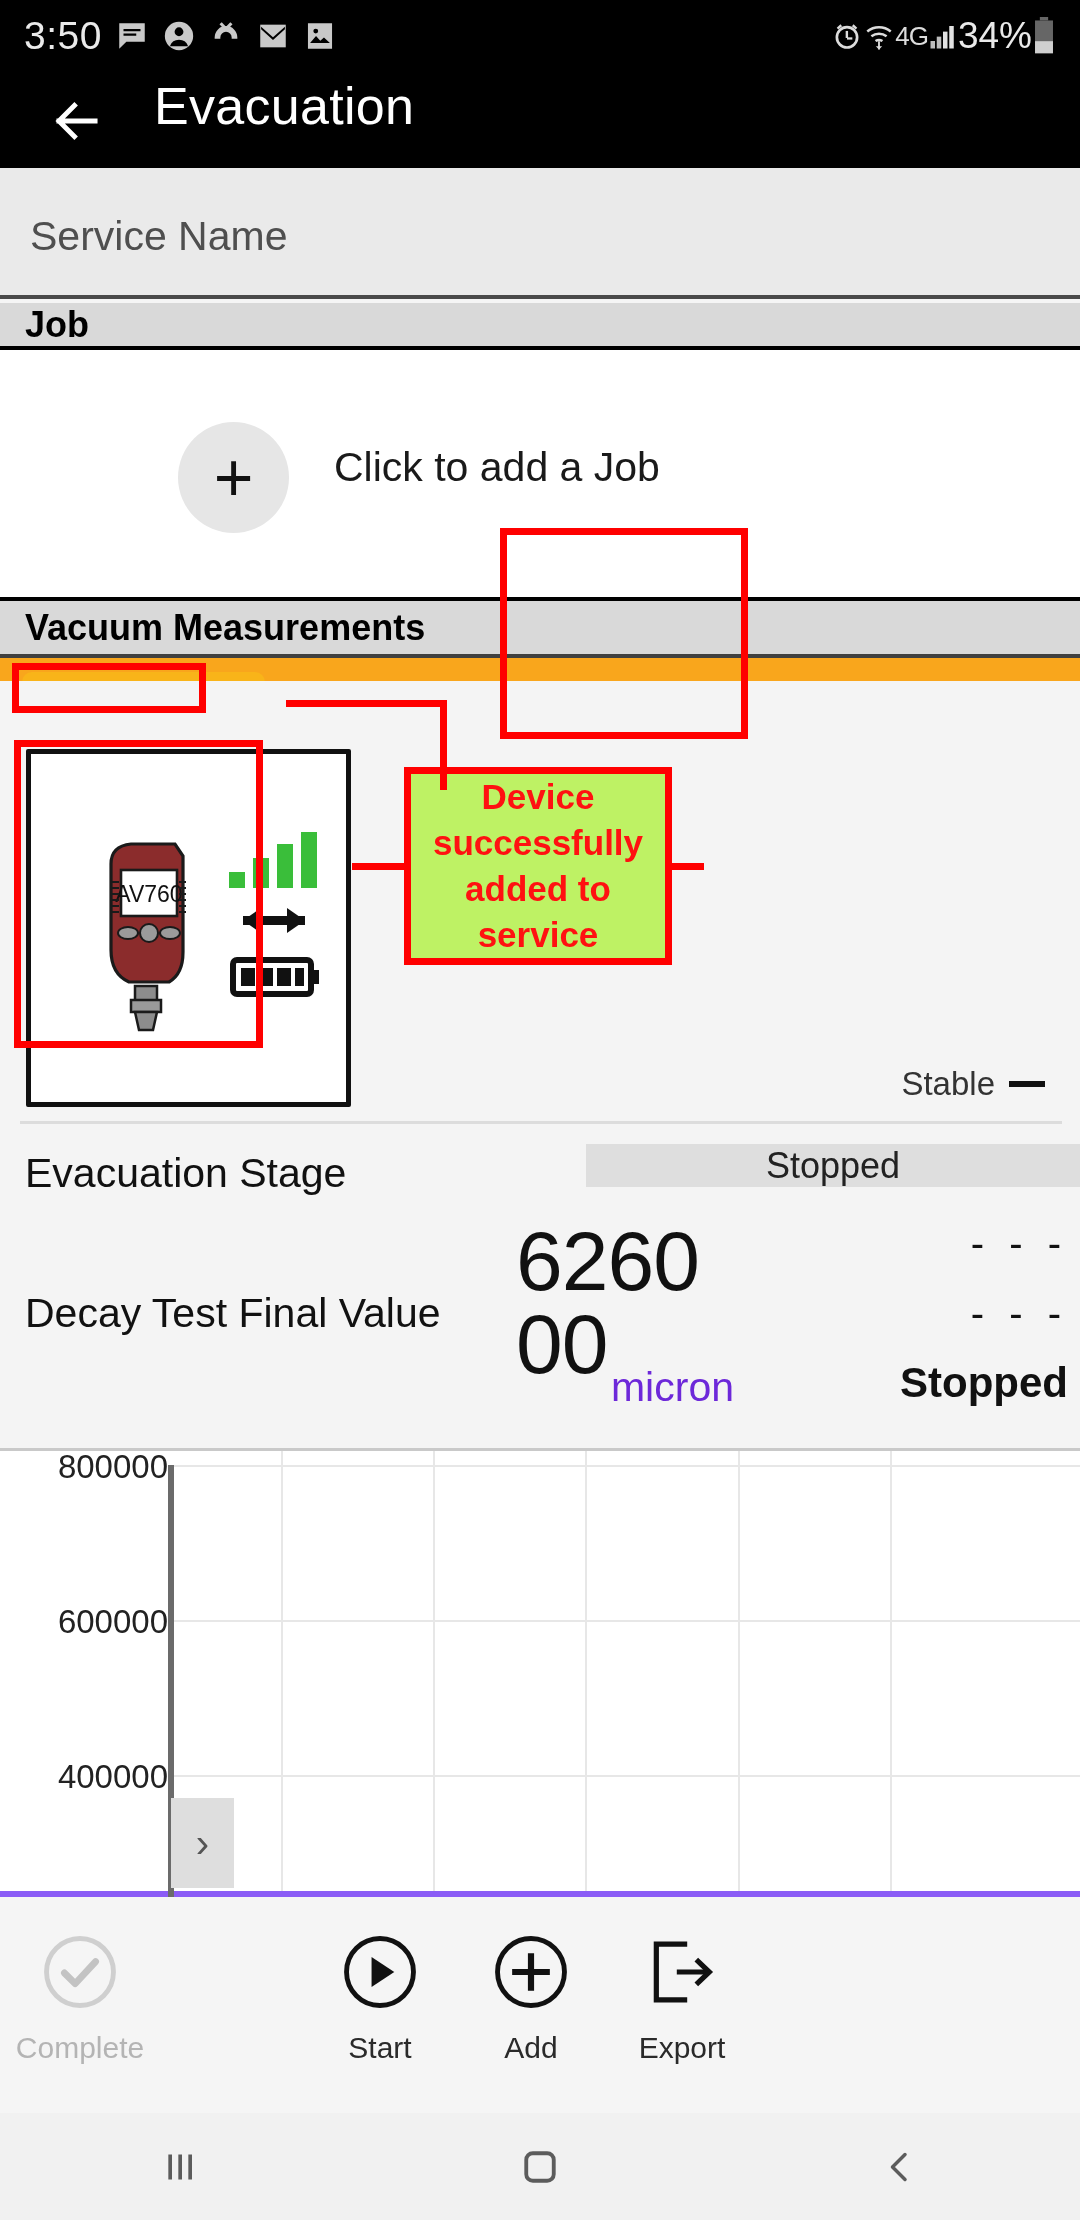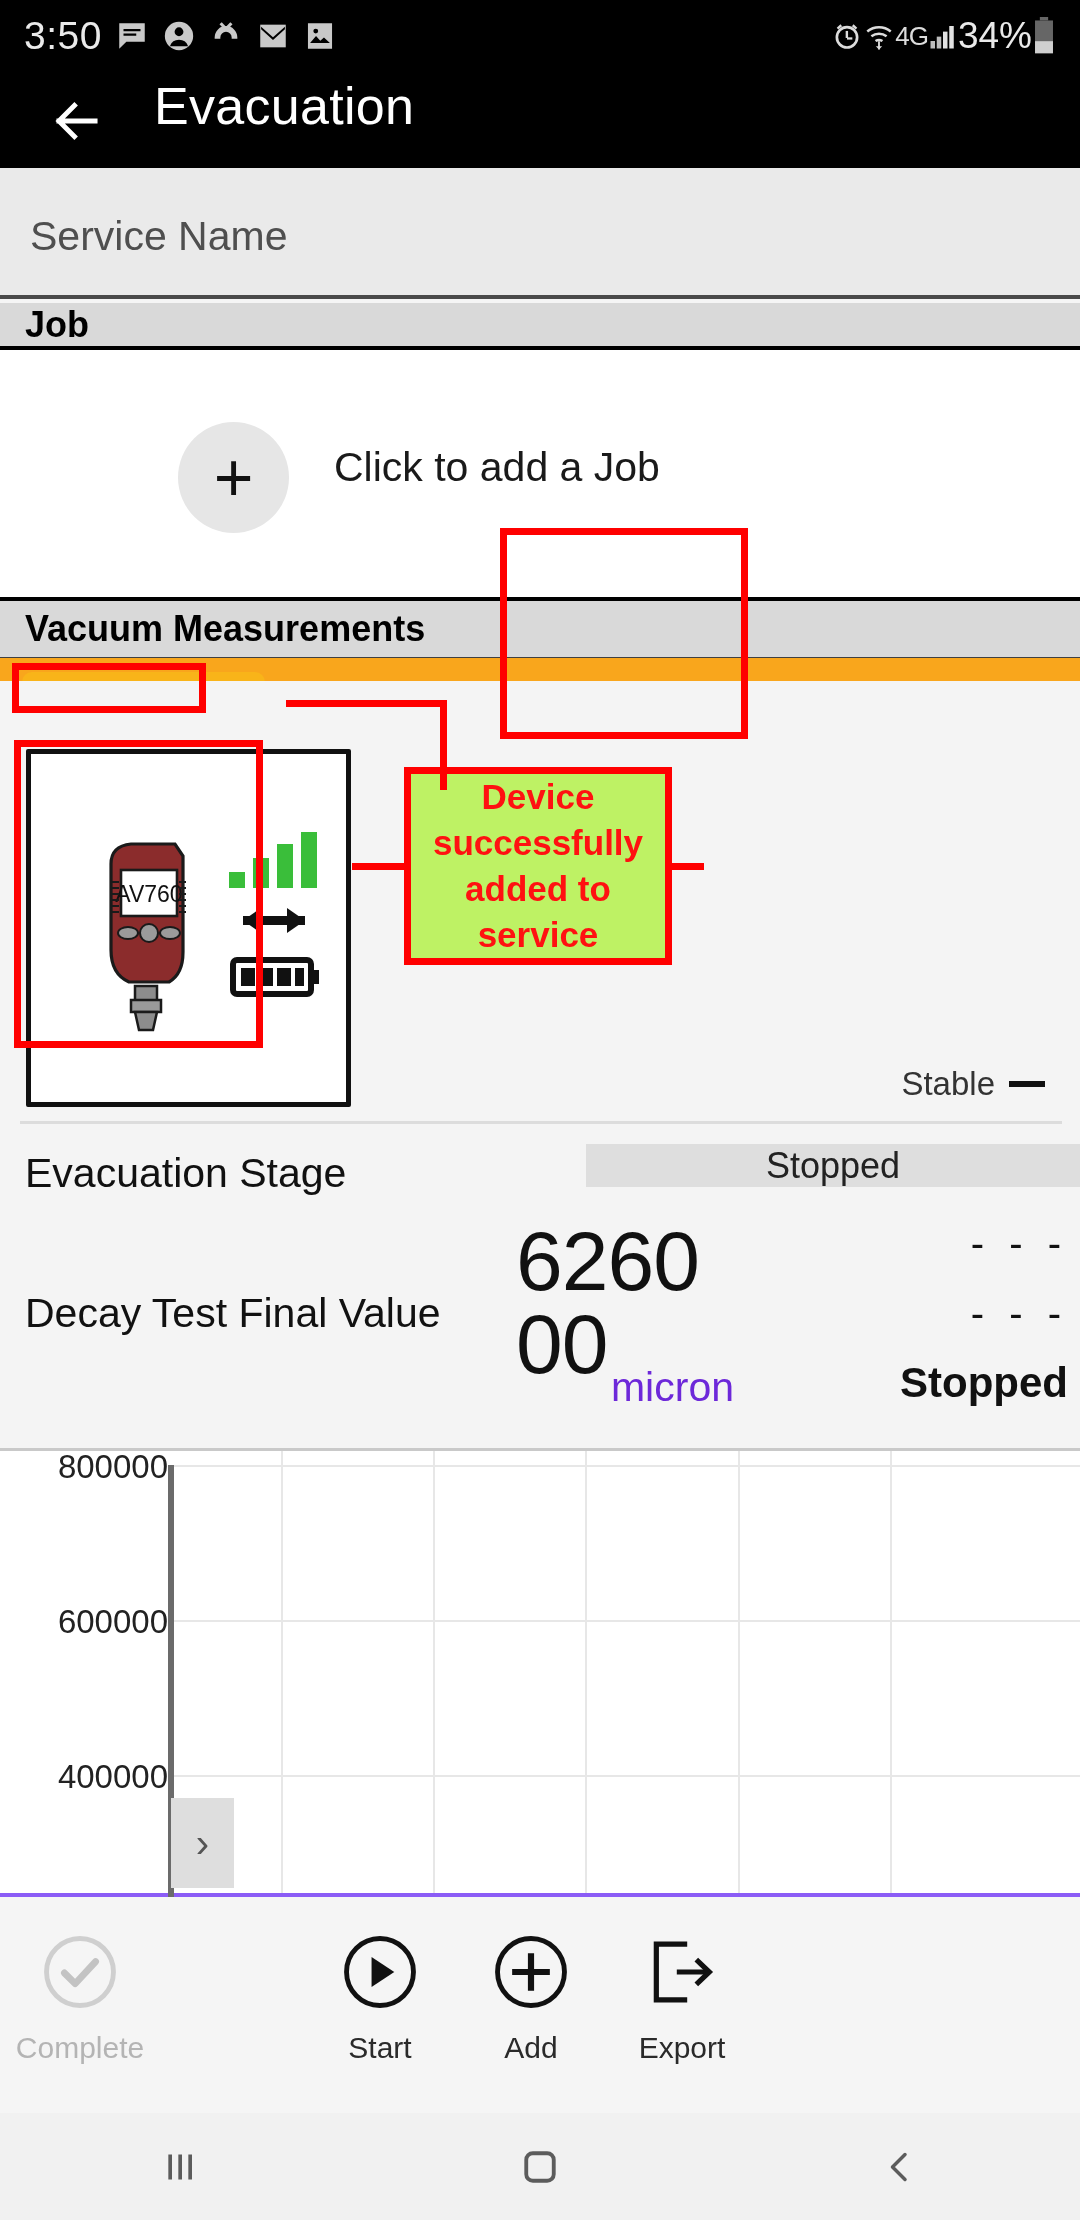--- a/index.html
+++ b/index.html
@@ -45,21 +45,21 @@
   }
 
   
   .section-hdr {
     position: absolute; left: 0; width: 1080px;
     background: #d9d9d9; color: #000;
     font-size: 36px; font-weight: bold;
     display: flex; align-items: center; padding-left: 25px;
   }
   #job-hdr { top: 303px; height: 43px; }
-  #vac-hdr { top: 601px; height: 57px; border-bottom: 1px solid #404040; }
+  #vac-hdr { top: 601px; height: 57px; border-bottom: 4px solid #404040; }
 
   
   .addjob-row {
     position: absolute; top: 346px; left: 0; width: 1080px; height: 255px;
     background: #fff; border-top: 4px solid #000; border-bottom: 4px solid #000;
     display: flex; align-items: center; cursor: pointer;
   }
   .plus-circle {
     position: absolute; left: 178px; top: 72px;
     width: 111px; height: 111px; border-radius: 50%; background: #e6e6e6;
@@ -162,21 +162,21 @@
   .pill {
     position: absolute; right: 0px; top: 6px; width: 494px; height: 43px;
     background: #dedede; display: flex; align-items: center; justify-content: center;
     font-size: 36px; color: #222; font-weight: 300;
   }
   .dashes { letter-spacing: 7px; font-size: 40px; font-weight: 500; }
 
   
   .chart-wrap {
     position: absolute; top: 1448px; left: 0; width: 1080px; height: 449px;
-    background: #fff; border-top: 3px solid #c9c9c9; border-bottom: 4px solid #8b5cf6;
+    background: #fff; border-top: 3px solid #c9c9c9; border-bottom: 6px solid #8b5cf6;
   }
   .chart-inner { position: absolute; inset: 0; }
   .y-label {
     position: absolute; right: 0; transform: translateY(-50%);
     font-size: 33px; color: #222; font-weight: 300; white-space: nowrap;
   }
   .y-axis-area { position: absolute; left: 0; top: 0; width: 168px; height: 449px; }
   .plot-area {
     position: absolute; left: 168px; top: 0; right: 0; bottom: 0; overflow: hidden;
   }

